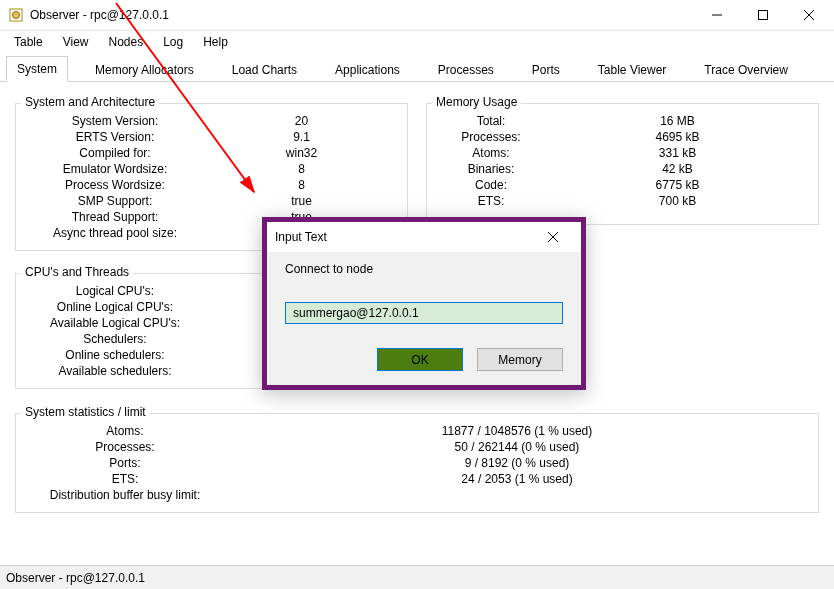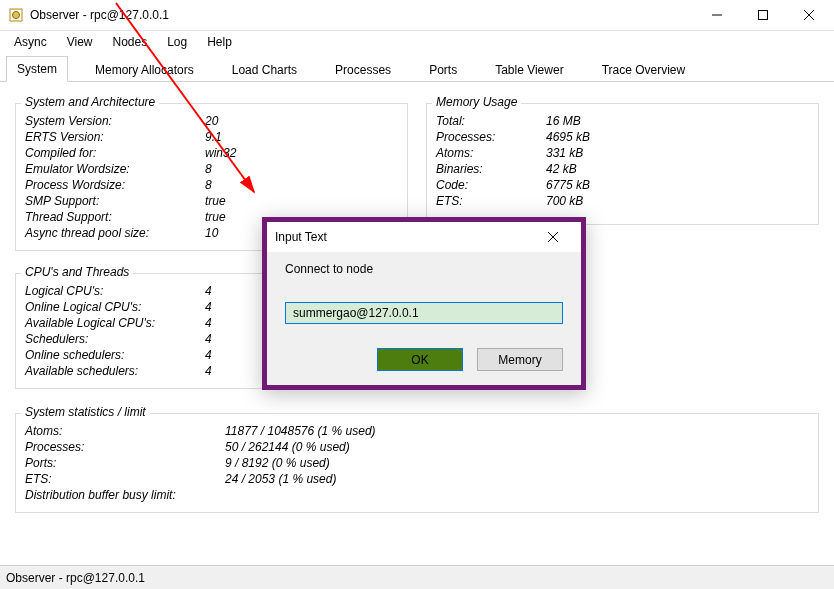--- a/index.html
+++ b/index.html
@@ -57,21 +57,20 @@
   .tab.active {
     border-color: #d0d0d0;
     background: #fff;
     border-bottom: 1px solid #fff;
   }
   .content {
     padding: 10px 14px 0 14px;
     position: relative;
     height: 478px;
     overflow: hidden;
-    font-style: italic;
   }
   .cols {
     display: flex;
     gap: 16px;
   }
   .panel {
     flex: 1;
     position: relative;
   }
   .group {
@@ -88,21 +87,21 @@
     pointer-events: none;
   }
   .group-title {
     position: absolute;
     top: 2px; left: 6px;
     background: #fff;
     padding: 0 4px;
     font-size: 12px;
     z-index: 1;
   }
-  .kv { display: flex; padding: 1px 4px; font-size: 12px; }
+  .kv { display: flex; padding: 1px 4px; font-size: 12px; text-align: center; }
   .kv .k { width: 180px; }
   .kv .v { flex: 1; }
   .right .kv .k { width: 110px; }
   .statusbar {
     position: absolute;
     left:0; right:0; bottom:0;
     height: 24px;
     background: #f0f0f0;
     border-top: 1px solid #d0d0d0;
     display:flex; align-items:center;
@@ -192,31 +191,32 @@
   </div>
   <div class="win-btn">
     <svg width="10" height="10">
         <line x1="0" y1="0" x2="10" y2="10" stroke="#000"></line>
         <line x1="10" y1="0" x2="0" y2="10" stroke="#000"></line>
       </svg>
   </div>
 </div>
 
 <div class="menubar">
-  <div class="menu-item">Async</div>
+  <div class="menu-item">Table</div>
   <div class="menu-item">View</div>
   <div class="menu-item">Nodes</div>
   <div class="menu-item">Log</div>
   <div class="menu-item">Help</div>
 </div>
 
 <div class="tabstrip">
   <div class="tab active">System</div>
   <div class="tab">Memory Allocators</div>
   <div class="tab">Load Charts</div>
+  <div class="tab">Applications</div>
   <div class="tab">Processes</div>
   <div class="tab">Ports</div>
   <div class="tab">Table Viewer</div>
   <div class="tab">Trace Overview</div>
 </div>
 
 <div class="content">
   <div class="cols">
 
     <div class="panel">

